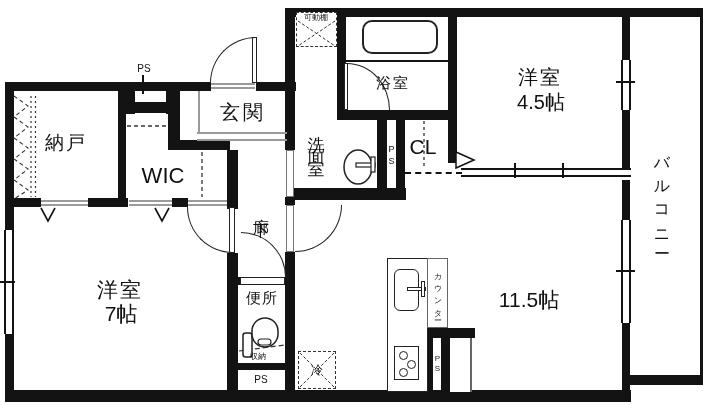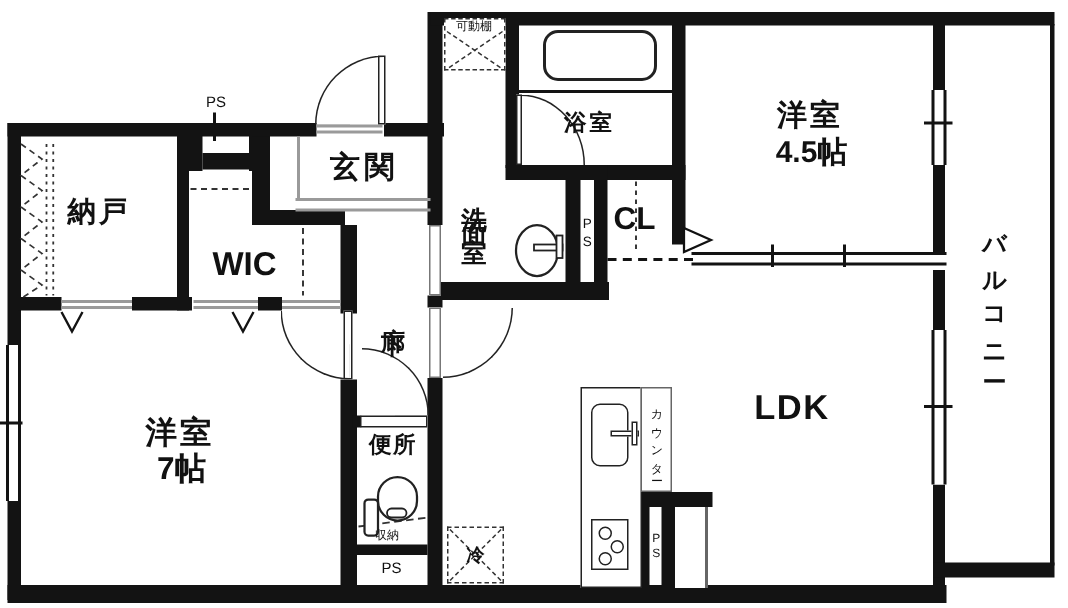--- a/index.html
+++ b/index.html
@@ -10,21 +10,21 @@
   .gray{position:absolute;background:#9a9a9a}
   .winv{position:absolute;background:#fff;border-left:2px solid #131313;border-right:2px solid #131313;box-sizing:border-box}
   .arc{position:absolute;box-sizing:border-box;background:transparent}
   .leaf{position:absolute;background:#fff;border:1.2px solid #222;box-sizing:border-box}
   .gap{position:absolute;background:#fff;border:1px solid #777;box-sizing:border-box}
   .dashbox{position:absolute;border:1.3px dashed #333;box-sizing:border-box;background:#fff}
   .dashline{position:absolute;border-top:2px dashed #131313;height:0}
   .fix{position:absolute;background:#fff;border:1.5px solid #222;box-sizing:border-box}
   .ctr{position:absolute;background:#fff;border:1px solid #666;box-sizing:border-box}
   .burner{position:absolute;width:9px;height:9px;border:1.5px solid #222;border-radius:50%;box-sizing:border-box;background:#fff}
-  .lbl{position:absolute;transform:translate(-50%,-50%);white-space:nowrap;font-weight:700;color:#111;line-height:1}
+  .lbl{position:absolute;transform:translate(-50%,-50%);white-space:nowrap;font-weight:400;color:#111;line-height:1}
   .vt{writing-mode:vertical-rl;text-orientation:upright}
   svg.ovl{position:absolute;left:0;top:0;pointer-events:none}
 </style>
 </head>
 <body>
 
 <div class="plan">
 
   <div class="w" style="left:5px;top:82px;width:206px;height:9px"></div>
   <div class="w" style="left:256px;top:82px;width:40px;height:9px"></div>
@@ -165,21 +165,21 @@
   <div class="lbl" style="left:316px;top:18px;font-size:8px;font-weight:400">可動棚</div>
   <div class="lbl" style="left:393px;top:82px;font-size:15px;letter-spacing:2px">浴室</div>
   <div class="lbl" style="left:540px;top:77px;font-size:20px;letter-spacing:2px">洋室</div>
   <div class="lbl" style="left:541px;top:102px;font-size:20px">4.5帖</div>
   <div class="lbl vt" style="left:662px;top:198px;font-size:16px;letter-spacing:7px">バルコニー</div>
   <div class="lbl" style="left:423px;top:146px;font-size:21px">CL</div>
   <div class="lbl vt" style="left:261px;top:211px;font-size:16px;letter-spacing:6px">廊下</div>
   <div class="lbl" style="left:262px;top:297px;font-size:15px;letter-spacing:1px">便所</div>
   <div class="lbl" style="left:120px;top:289px;font-size:21px;letter-spacing:2px">洋室</div>
   <div class="lbl" style="left:121px;top:313px;font-size:21px">7帖</div>
-  <div class="lbl" style="left:528px;top:272px;font-size:23px;letter-spacing:1px">LDK</div>
+  <div class="lbl" style="left:529px;top:299px;font-size:21px">11.5帖</div>
   <div class="lbl vt" style="left:437px;top:293px;font-size:8px;font-weight:500;letter-spacing:3px">カウンター</div>
   <div class="lbl" style="left:258px;top:357px;font-size:8px;font-weight:500">収納</div>
   <div class="lbl" style="left:317px;top:370px;font-size:12px">冷</div>
   <div class="lbl" style="left:144px;top:69px;font-size:10px;font-weight:500">PS</div>
   <div class="lbl vt" style="left:391px;top:156px;font-size:9px;font-weight:500;letter-spacing:2px">PS</div>
   <div class="lbl" style="left:261px;top:380px;font-size:10px;font-weight:500">PS</div>
   <div class="lbl vt" style="left:437px;top:364px;font-size:8px;font-weight:500;letter-spacing:1px">PS</div>
 
 </div>
 

